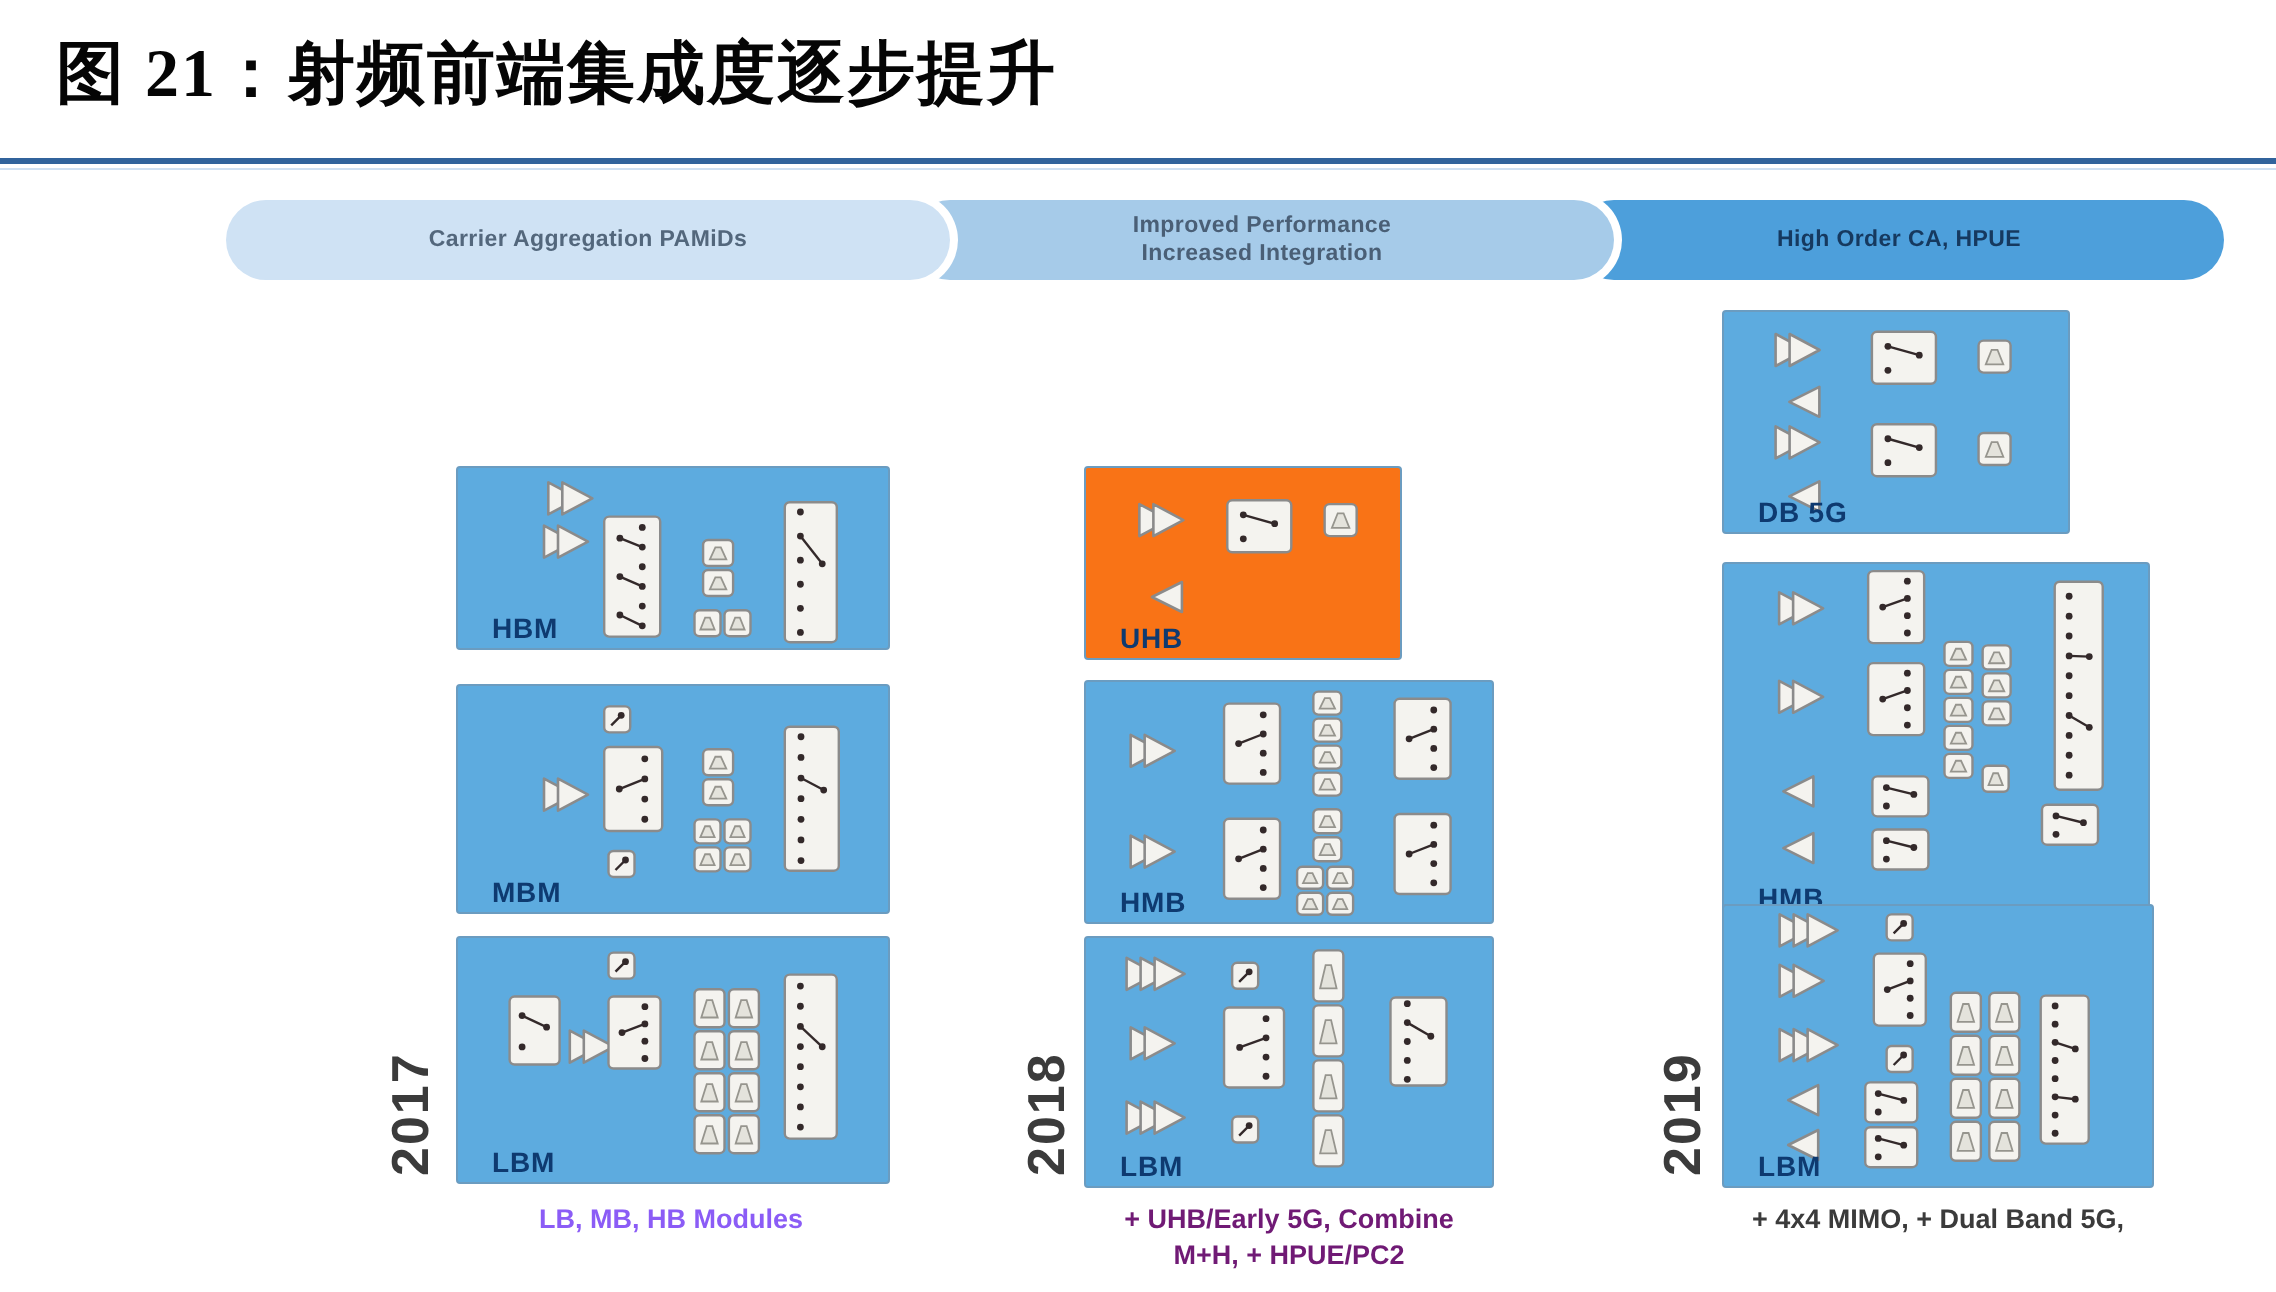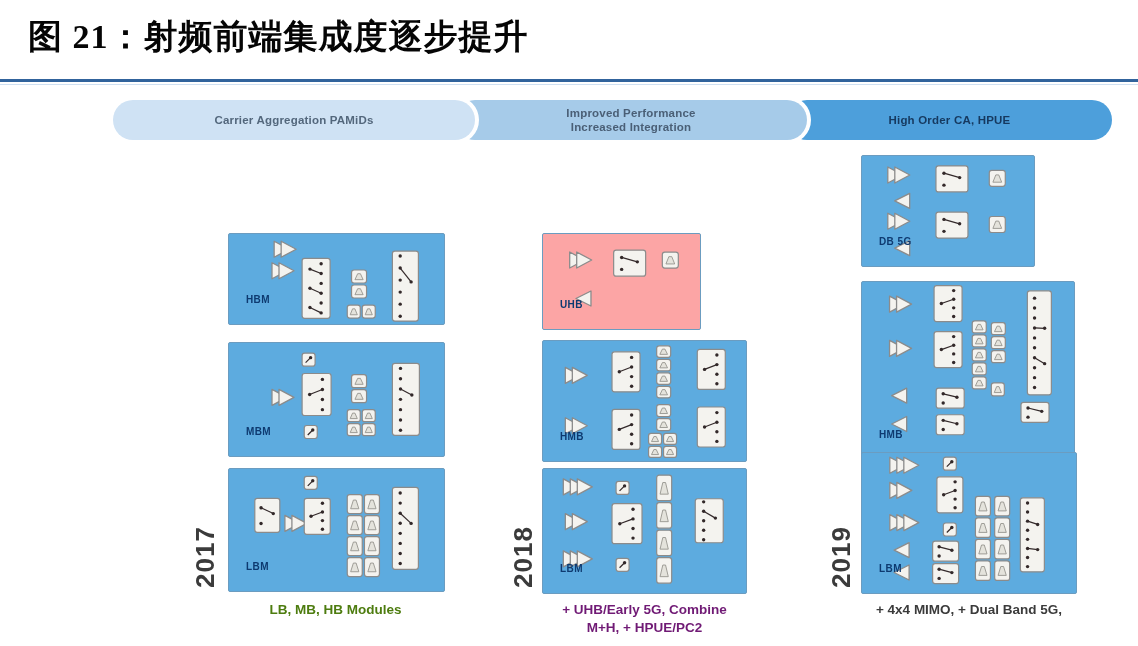--- a/index.html
+++ b/index.html
@@ -8,21 +8,21 @@
   .title{position:absolute;left:28px;top:14px;font-family:"Liberation Serif",serif;
          font-weight:bold;font-size:34px;color:#050505;letter-spacing:1px;white-space:nowrap;}
   .rule{position:absolute;left:0;top:79px;width:1138px;height:3px;}
   .rule-light{position:absolute;left:0;top:84px;width:1138px;height:1px;background:#cfe0f2;}
   .diagram{position:absolute;left:0;top:0;width:1138px;height:646px;}
   .banner{position:absolute;top:100px;height:40px;border-radius:20px;
           box-shadow:0 0 0 4px #ffffff;display:flex;flex-direction:column;
           align-items:center;justify-content:center;text-align:center;
           font-weight:bold;font-size:11.5px;line-height:1.25;letter-spacing:.2px;}
   .bluebox{position:absolute;border-radius:2px;}
-  .boxlabel{position:absolute;left:5px;bottom:19px;font-size:10px;font-weight:bold;
+  .boxlabel{position:absolute;left:5px;bottom:2px;font-size:14px;font-weight:bold;
             letter-spacing:.4px;padding-left:12px;}
   .year{position:absolute;writing-mode:vertical-rl;transform:rotate(180deg);
         font-size:26px;font-weight:bold;text-align:center;letter-spacing:1px;}
   .caption{position:absolute;text-align:center;font-size:13.5px;font-weight:bold;line-height:1.35;}
   svg{display:block;}
 </style>
 </head>
 <body>
 
 <div class="page">
@@ -34,21 +34,21 @@
         <div>Carrier Aggregation PAMiDs</div>
       </div>
       <div class="banner" style="left: 455px; width: 352px; background: rgb(166, 203, 233); color: rgb(74, 95, 118); z-index: 9;">
         <div>Improved Performance</div>
         <div>Increased Integration</div>
       </div>
       <div class="banner" style="left: 787px; width: 325px; background: rgb(77, 159, 219); color: rgb(22, 57, 95); z-index: 8;">
         <div>High Order CA, HPUE</div>
       </div>
       <div class="year" style="left: 190px; top: 524px; height: 66px; color: rgb(59, 59, 59);">2017</div>
-      <div class="caption" style="left: 218px; top: 601px; width: 235px; color: #4d7c0f;">
+      <div class="caption" style="left: 218px; top: 601px; width: 235px; color: #8b5cf6;">
         <div>LB, MB, HB Modules</div>
       </div>
       <div class="bluebox" style="left: 228px; top: 233px; width: 215px; height: 90px; background: rgb(93, 171, 223); border: 1.5px solid rgb(107, 156, 192);">
         <svg width="215" height="90">
           <g>
             <polygon points="45.15,7.2 45.15,23.2 60.15,15.2" fill="#f4f3ef" stroke="#8b8b8b" stroke-width="1.3" stroke-linejoin="round"></polygon>
             <polygon points="52.15,7.2 52.15,23.2 67.15,15.2" fill="#f4f3ef" stroke="#8b8b8b" stroke-width="1.3" stroke-linejoin="round"></polygon>
           </g>
           <g>
             <polygon points="43,28.8 43,44.8 58,36.8" fill="#f4f3ef" stroke="#8b8b8b" stroke-width="1.3" stroke-linejoin="round"></polygon>
@@ -212,21 +212,21 @@
             <line x1="171.20000000000002" y1="44.18857142857142" x2="182.12" y2="54.379999999999995" stroke="#33292a" stroke-width="1.2"></line>
           </g>
         </svg>
         <div class="boxlabel" style="color: rgb(14, 58, 112);">LBM</div>
       </div>
       <div class="year" style="left: 508px; top: 522px; height: 70px; color: rgb(59, 59, 59);">2018</div>
       <div class="caption" style="left: 527px; top: 601px; width: 235px; color: #701a75;">
         <div>+ UHB/Early 5G, Combine</div>
         <div>M+H, + HPUE/PC2</div>
       </div>
-      <div class="bluebox" style="left: 542px; top: 233px; width: 157px; height: 95px; background: #fca5a5; border: 1.5px solid rgb(107, 156, 192);">
+      <div class="bluebox" style="left: 542px; top: 233px; width: 157px; height: 95px; background: #f97316; border: 1.5px solid rgb(107, 156, 192);">
         <svg width="157" height="95">
           <g>
             <polygon points="26.69,18.05 26.69,34.05 41.69,26.05" fill="#f4f3ef" stroke="#8b8b8b" stroke-width="1.3" stroke-linejoin="round"></polygon>
             <polygon points="33.69,18.05 33.69,34.05 48.69,26.05" fill="#f4f3ef" stroke="#8b8b8b" stroke-width="1.3" stroke-linejoin="round"></polygon>
           </g>
           <g>
             <rect x="70.65" y="16.15" width="32" height="26" rx="2.5" fill="#f4f3ef" stroke="#8b8b8b" stroke-width="1.2"></rect>
             <circle cx="78.65" cy="23.43" r="1.7" fill="#33292a"></circle>
             <circle cx="78.65" cy="35.39" r="1.7" fill="#33292a"></circle>
             <circle cx="94.33000000000001" cy="27.85" r="1.7" fill="#33292a"></circle>

